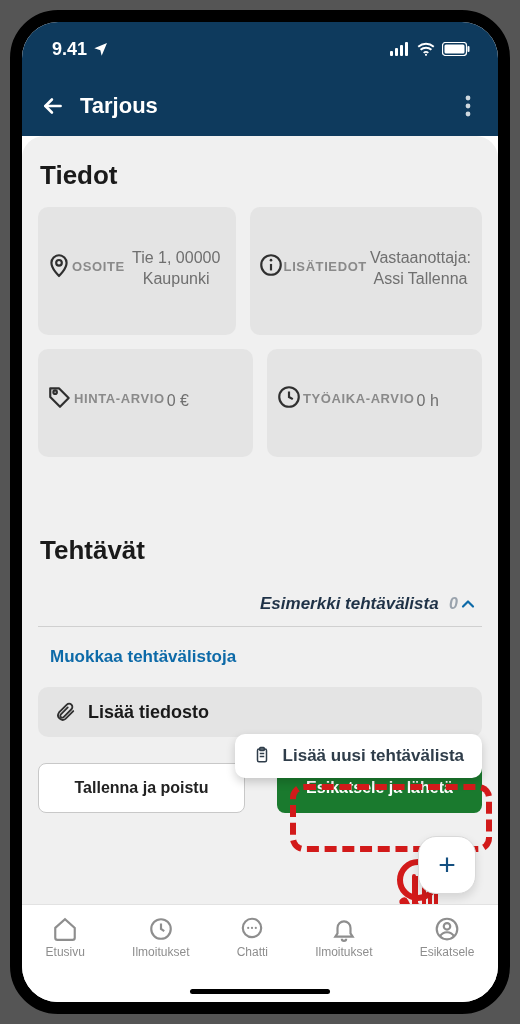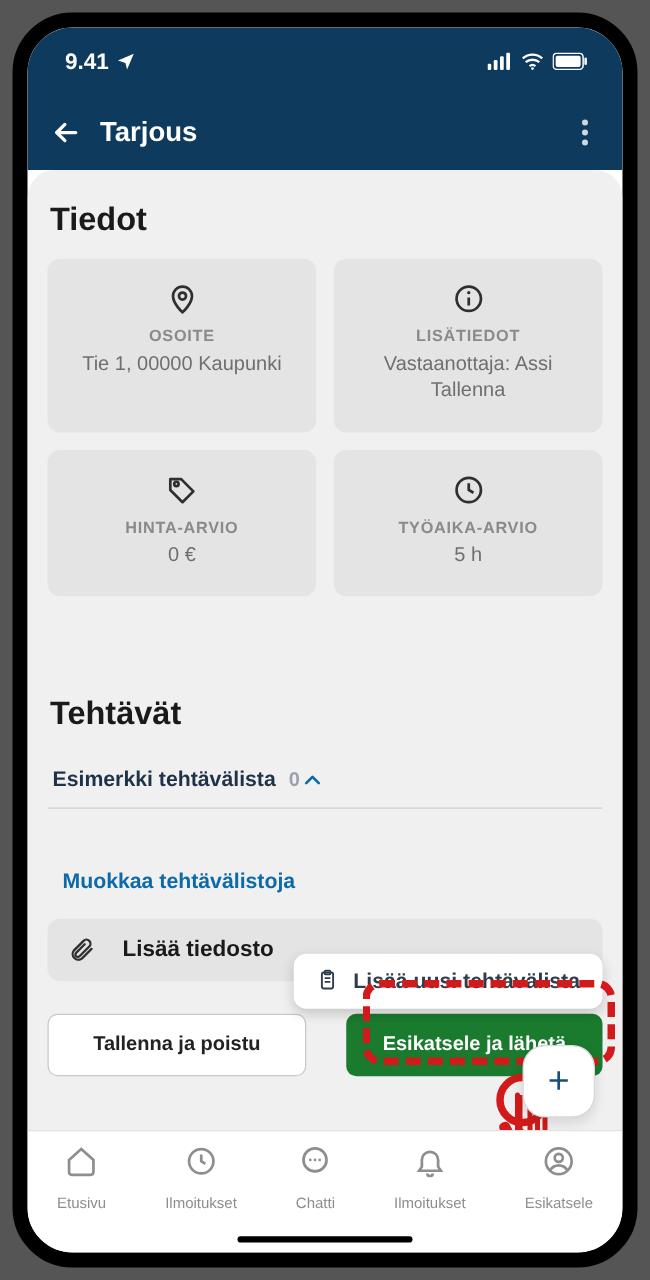--- a/index.html
+++ b/index.html
@@ -25,59 +25,60 @@
 
   .content {
     position: absolute; top: 114px; bottom: 98px; left: 0; right: 0;
     background: #f0f0f0; border-radius: 22px 22px 0 0; padding: 18px 16px 0 16px;
     overflow: hidden;
   }
   .section-title { font-size: 26px; font-weight: 800; color: #1a1a1a; margin: 6px 0 16px 2px; }
   .card-row { display: flex; gap: 14px; margin-bottom: 14px; }
   .card {
     flex: 1; background: #e4e4e4; border-radius: 10px; padding: 18px 8px 22px 8px;
-    display: flex; flex-direction: column; align-items: center; text-align: center;
+    display: flex; flex-direction: row; align-items: center; text-align: center;
     min-height: 128px;
   }
   .card .icon { width: 28px; height: 28px; color:#2f2f2f; margin-bottom: 8px;
     display:flex; align-items:center; justify-content:center;}
   .card .label { font-size: 13px; font-weight: 800; color:#8a8a8a; letter-spacing: 0.6px; margin-bottom: 6px; }
   .card .value { font-size: 16px; color:#6f6f6f; line-height: 1.3; padding: 0 2px; }
   .card.small { min-height: 108px; text-align: center; }
 
   .section2 { margin-top: 78px; }
   .accordion-head {
-    display: flex; align-items: center; justify-content: flex-start;
+    display: flex; align-items: center; justify-content: flex-end;
     padding: 12px 4px 12px 4px;
+    font-style: italic;
   }
   .accordion-head .atitle { font-size: 17px; font-weight: 700; color: #1f3247; }
   .accordion-head .count { color:#9aa3ad; font-weight: 600; margin-left: 6px; }
   .accordion-chev { color: #0d6aa8; }
 
   .accordion-body { border-top: 1px solid #d0d0d0; padding: 14px 0 0 0; }
-  .linkish { color: #0d6aa8; font-weight: 700; font-size: 17px; padding: 6px 4px 20px 12px; display:block;margin-top:28px;}
+  .linkish { color: #0d6aa8; font-weight: 700; font-size: 17px; padding: 6px 4px 20px 12px; display:block;}
   .pill-btn {
-    display:flex; align-items: flex-start; gap: 22px;
+    display:flex; align-items: center; gap: 12px;
     background:#e4e4e4; border-radius: 10px; padding: 14px 16px;
     font-size:18px; font-weight:700; color:#1a1a1a;
     margin: 0 0 26px 0;
   }
   .pill-btn .icon { width:22px; height:22px; color:#2f2f2f; }
 
   .btn-row { display:flex; gap:32px; }
   .btn {
     flex:1; height:50px; border-radius:8px; display:flex; align-items:center;
     justify-content:center; font-size:16px; font-weight:700;
   }
   .btn.ghost { background:#fff; border:1px solid #c8c8c8; color:#222; }
   .btn.green { background:#1a7a2e; color:#fff; }
 
   
   .menu-pop {
-    position:absolute; right:16px; top: 741px; display:flex; flex-direction:row;
+    position:absolute; right:16px; top: 712px; display:flex; flex-direction:row;
     align-items:flex-end; gap:14px;
   }
   .menu-item {
     background:#fff; border-radius:10px; padding:12px 18px;
     display:flex; align-items:center; gap:10px; font-size:17px; font-weight:700;
     color:#2f3d4a; box-shadow: 0 4px 10px rgba(0,0,0,0.18);
   }
   .menu-item .icon { width:20px; height:20px; color:#2f3d4a;}
 
   
@@ -98,21 +99,21 @@
     box-shadow:0 4px 10px rgba(0,0,0,0.12);
   }
   .fab .plus { font-size:30px; color:#144f80; font-weight:400; line-height:1; }
 
   
   .tabbar {
     position:absolute; left:0; right:0; bottom:0; height:98px; background:#fff;
     border-top:1px solid #e2e2e2; display:flex; align-items:flex-start;
     justify-content:space-around; padding-top:10px;
   }
-  .tab { display:flex; flex-direction:column; align-items:center; gap:12px;
+  .tab { display:flex; flex-direction:column; align-items:center; gap:2px;
     color:#8e8e8e; font-size:12px; }
   .tab .icon { width:28px; height:28px; color:#8e8e8e; display:flex; align-items:center; justify-content:center;}
 
   
   .home-ind {
     position:absolute; left:50%; bottom:8px; transform:translateX(-50%);
     width:140px; height:5px; background:#000; border-radius:3px;
   }
 
   svg { display:block; }
@@ -215,21 +216,21 @@
         <div class="value">0 €</div>
       </div>
       <div class="card small">
         <span class="icon">
           <svg width="26" height="26" viewBox="0 0 24 24" fill="none" stroke="#2f2f2f" stroke-width="2">
               <circle cx="12" cy="12" r="9"></circle>
               <path d="M12 7v5l3.5 2"></path>
             </svg>
         </span>
         <div class="label">TYÖAIKA-ARVIO</div>
-        <div class="value">5 h</div>
+        <div class="value">0 h</div>
       </div>
     </div>
 
     <div class="section2">
       <div class="section-title">Tehtävät</div>
 
       <div class="accordion-head">
         <div>
           <span class="atitle">Esimerkki tehtävälista</span>
           <span class="count">0</span>

